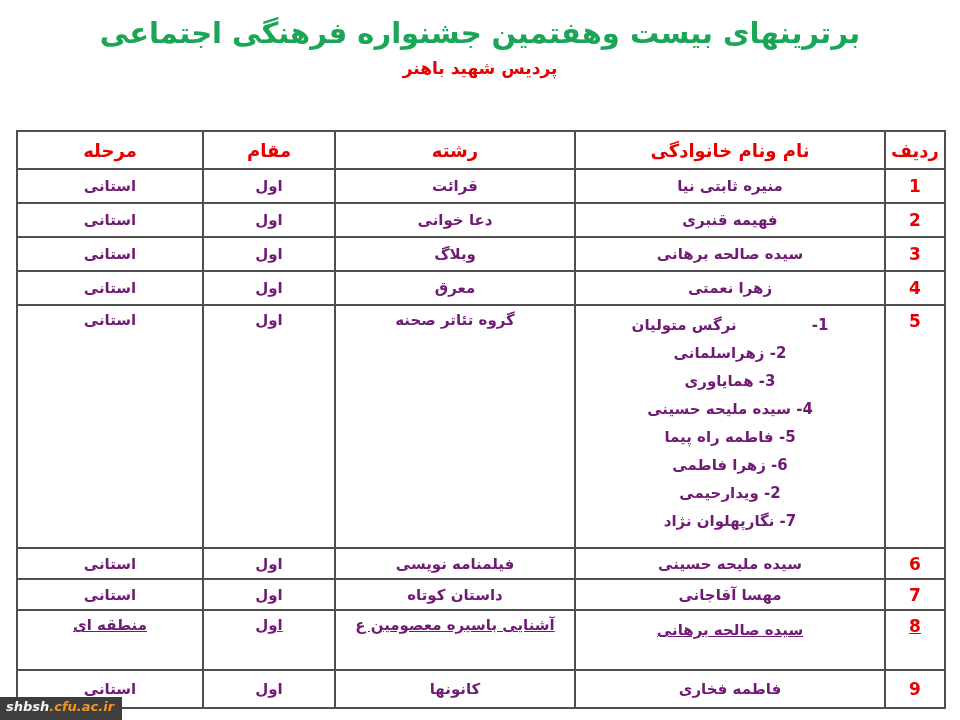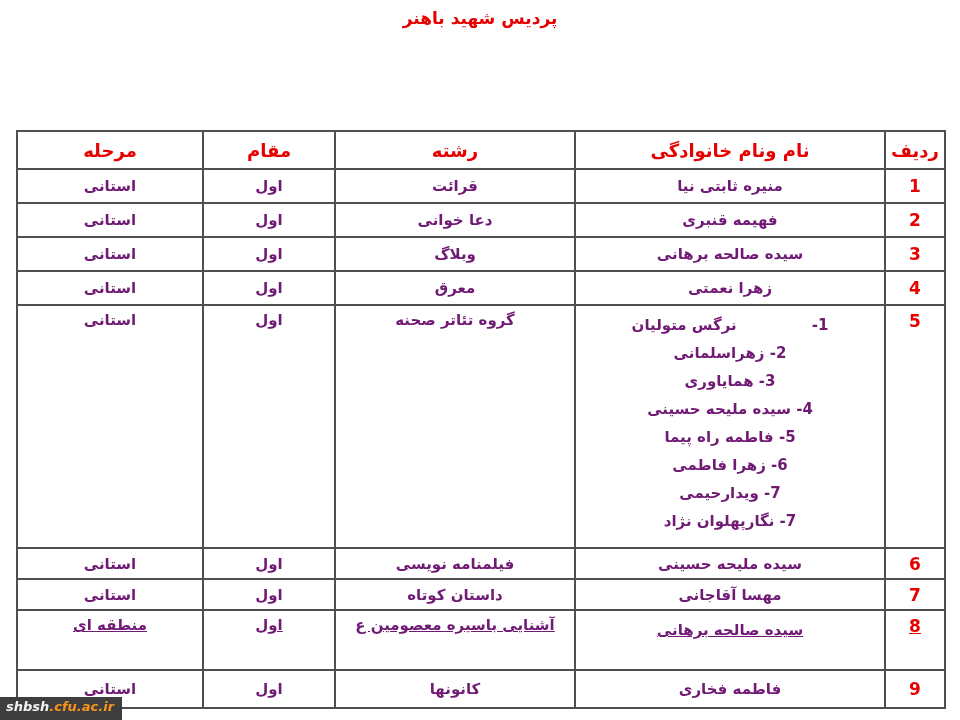--- a/index.html
+++ b/index.html
@@ -92,20 +92,21 @@
     padding: 0 8px 12px 6px;
     letter-spacing: 0;
   }
   .watermark .wm-orange { color: #f7941d; }
 </style>
 </head>
 <body>
 
 <div class="page">
 
+  <div class="title">برترینهای بیست وهفتمین جشنواره فرهنگی اجتماعی</div>
   <div class="subtitle">پردیس شهید باهنر</div>
 
   <table class="results">
     <colgroup>
       <col style="width:60px">
       <col style="width:310px">
       <col style="width:240px">
       <col style="width:132px">
       <col style="width:186px">
     </colgroup>
@@ -157,21 +158,21 @@
         </tr>
         <tr>
           <td class="radif">5</td>
           <td>
             <div class="name-line">1-     نرگس متولیان</div>
             <div class="name-line">2- زهراسلمانی</div>
             <div class="name-line">3- همایاوری</div>
             <div class="name-line">4- سیده ملیحه حسینی</div>
             <div class="name-line">5- فاطمه راه پیما</div>
             <div class="name-line">6- زهرا فاطمی</div>
-            <div class="name-line">7- ویدارحیمی</div>
+            <div class="name-line">2- ویدارحیمی</div>
             <div class="name-line">7- نگارپهلوان نژاد</div>
           </td>
           <td>گروه تئاتر صحنه</td>
           <td>اول</td>
           <td>استانی</td>
         </tr>
         <tr>
           <td class="radif">6</td>
           <td>
             <div class="name-line">سیده ملیحه حسینی</div>

